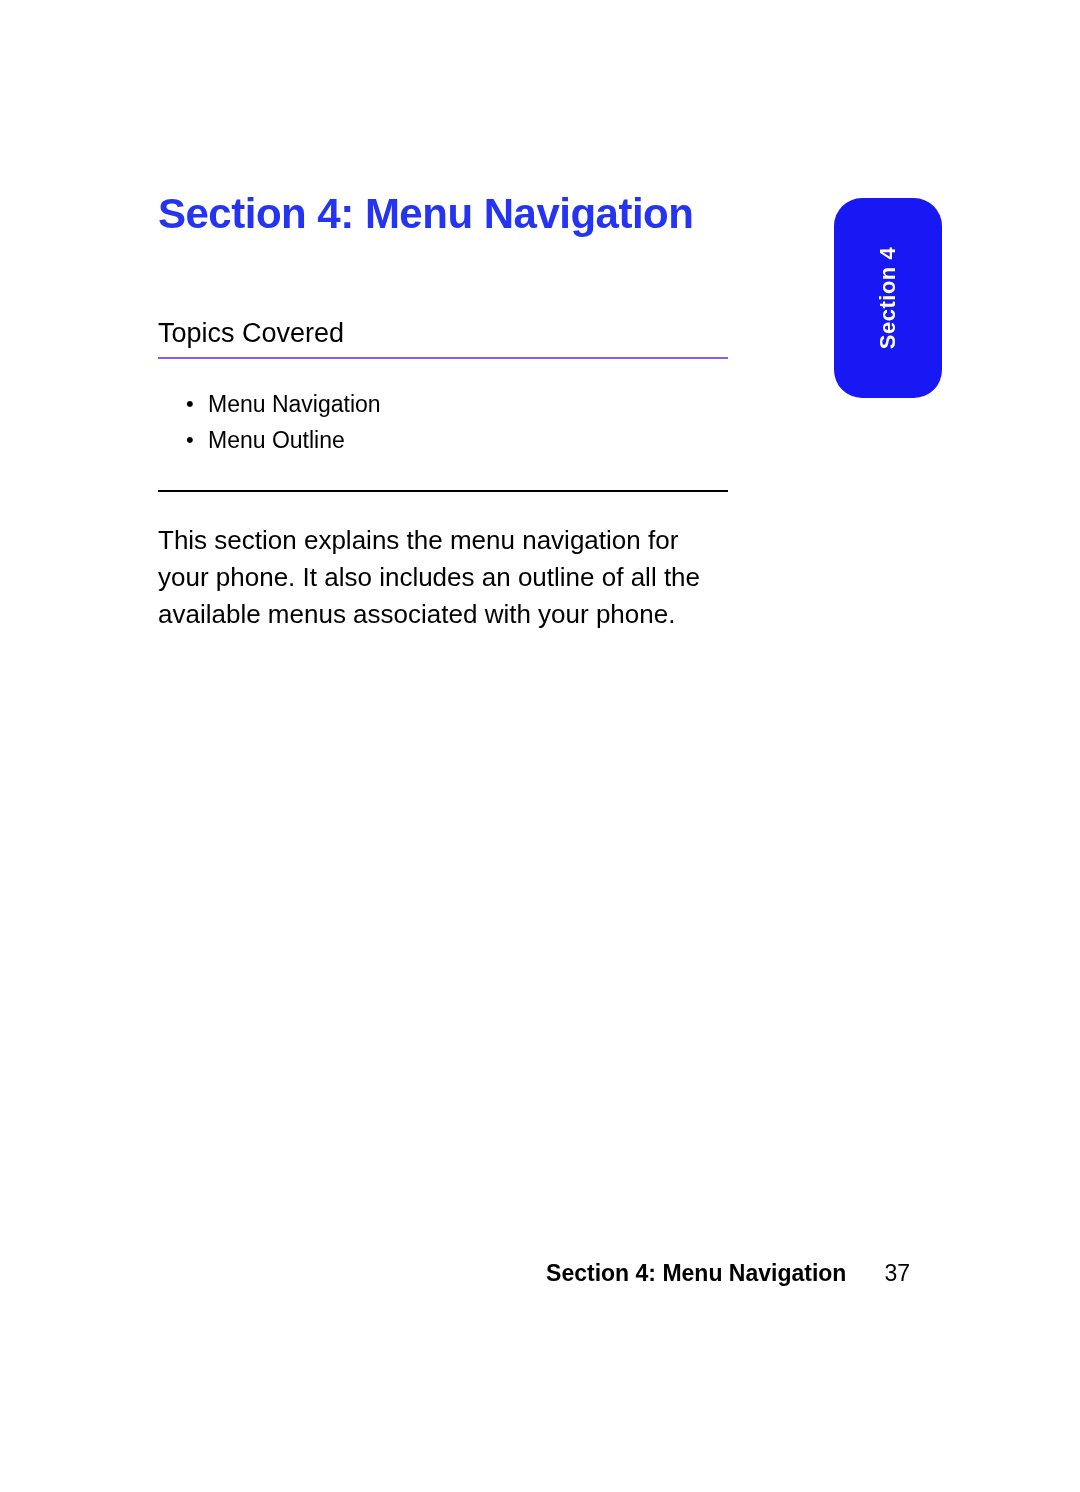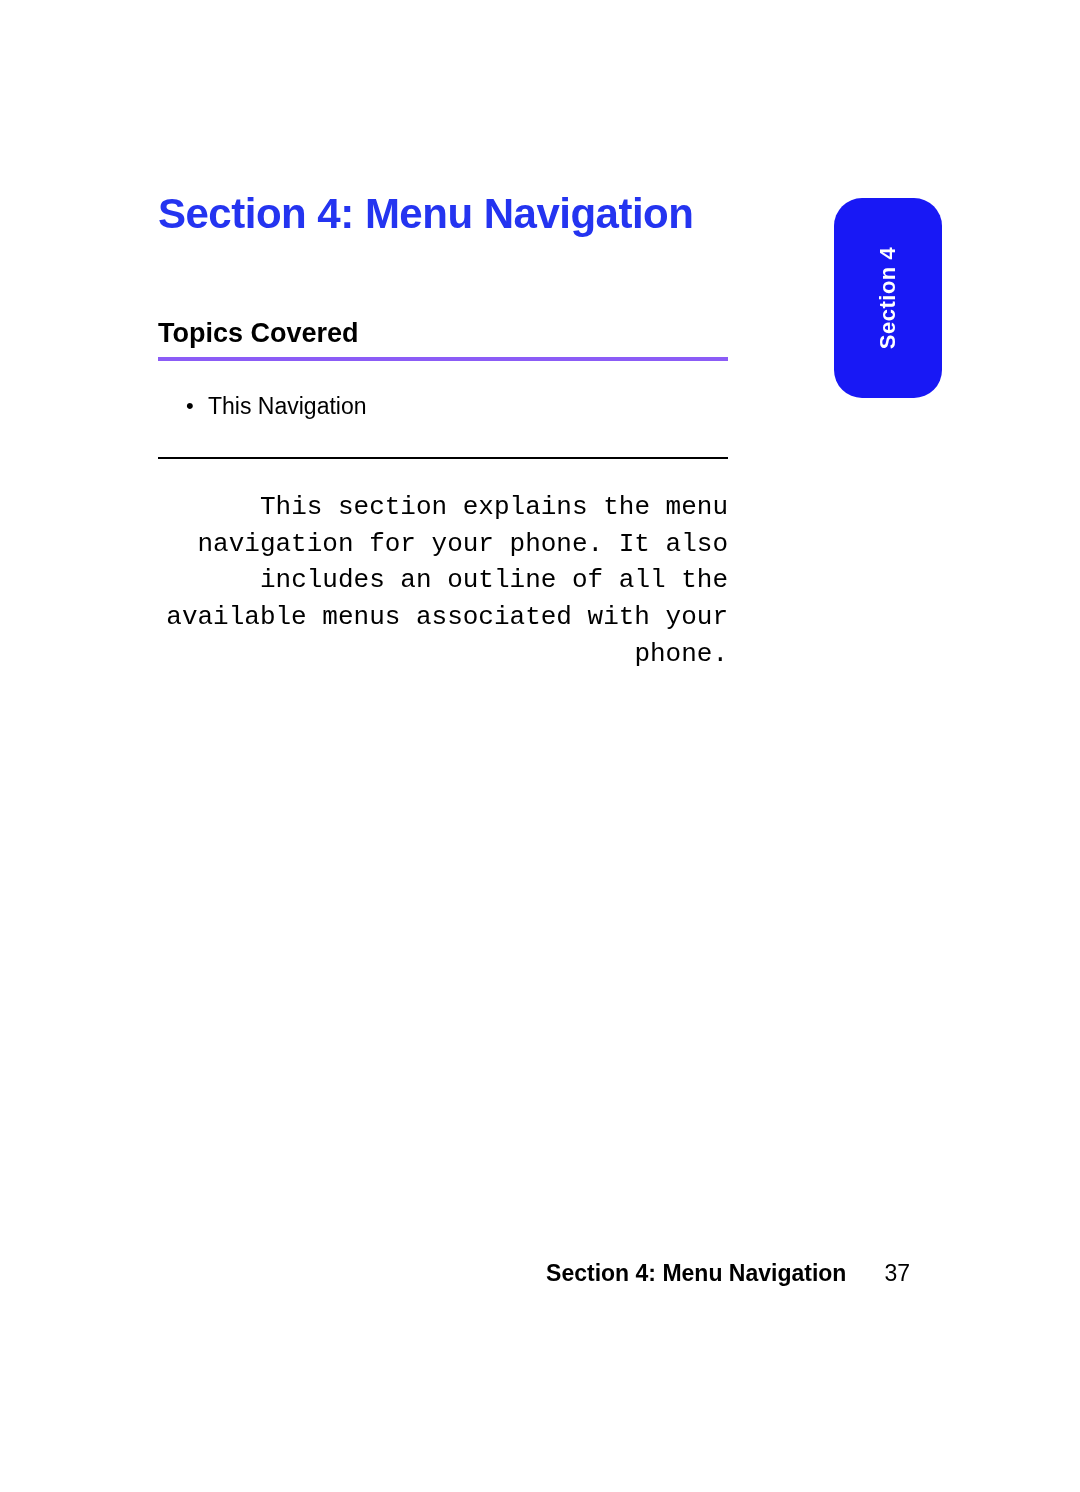--- a/index.html
+++ b/index.html
@@ -19,25 +19,25 @@
     .section-title {
       font-family: 'Arial Narrow', Arial, sans-serif;
       font-weight: bold;
       font-size: 42px;
       color: #2434f0;
       letter-spacing: -0.5px;
       margin-bottom: 80px;
     }
     .subsection-title {
       font-family: 'Arial Narrow', Arial, sans-serif;
-      font-weight: bold;
+      font-weight: normal;
       font-size: 27px;
       color: #000000;
       padding-bottom: 8px;
-      border-bottom: 4px solid #8b5cf6;
+      border-bottom: 2px solid #8b5cf6;
       margin-bottom: 28px;
     }
     .topics-list {
       list-style: none;
       padding-left: 28px;
       margin-bottom: 32px;
     }
     .topics-list li {
       font-family: 'Arial Narrow', Arial, sans-serif;
       font-weight: 500;
@@ -52,25 +52,24 @@
       position: absolute;
       left: 0;
       font-size: 22px;
     }
     .divider {
       border: none;
       border-top: 2px solid #000000;
       margin-bottom: 30px;
     }
     .body-text {
-      font-family: Liberation Mono, monospace;
+      font-family: Liberation Sans, sans-serif;
       font-size: 26px;
       line-height: 1.42;
       color: #000000;
-      text-align: right;
     }
     .section-tab {
       position: absolute;
       right: 138px;
       top: 198px;
       width: 108px;
       height: 200px;
       background: #1818f5;
       border-radius: 28px;
       display: flex;
@@ -107,21 +106,22 @@
       color: #000000;
     }
   </style>
 </head>
 <body>
 
 <div class="page-content">
   <h1 class="section-title">Section 4: Menu Navigation</h1>
   <h2 class="subsection-title">Topics Covered</h2>
   <ul class="topics-list">
-    <li>This Navigation</li>
+    <li>Menu Navigation</li>
+    <li>Menu Outline</li>
   </ul>
   <hr class="divider">
   <p class="body-text">This section explains the menu navigation for your phone. It also includes an outline of all the available menus associated with your phone.</p>
 </div>
 
 <div class="section-tab">
   <span class="section-tab-text">Section 4</span>
 </div>
 
 <div class="page-footer">

